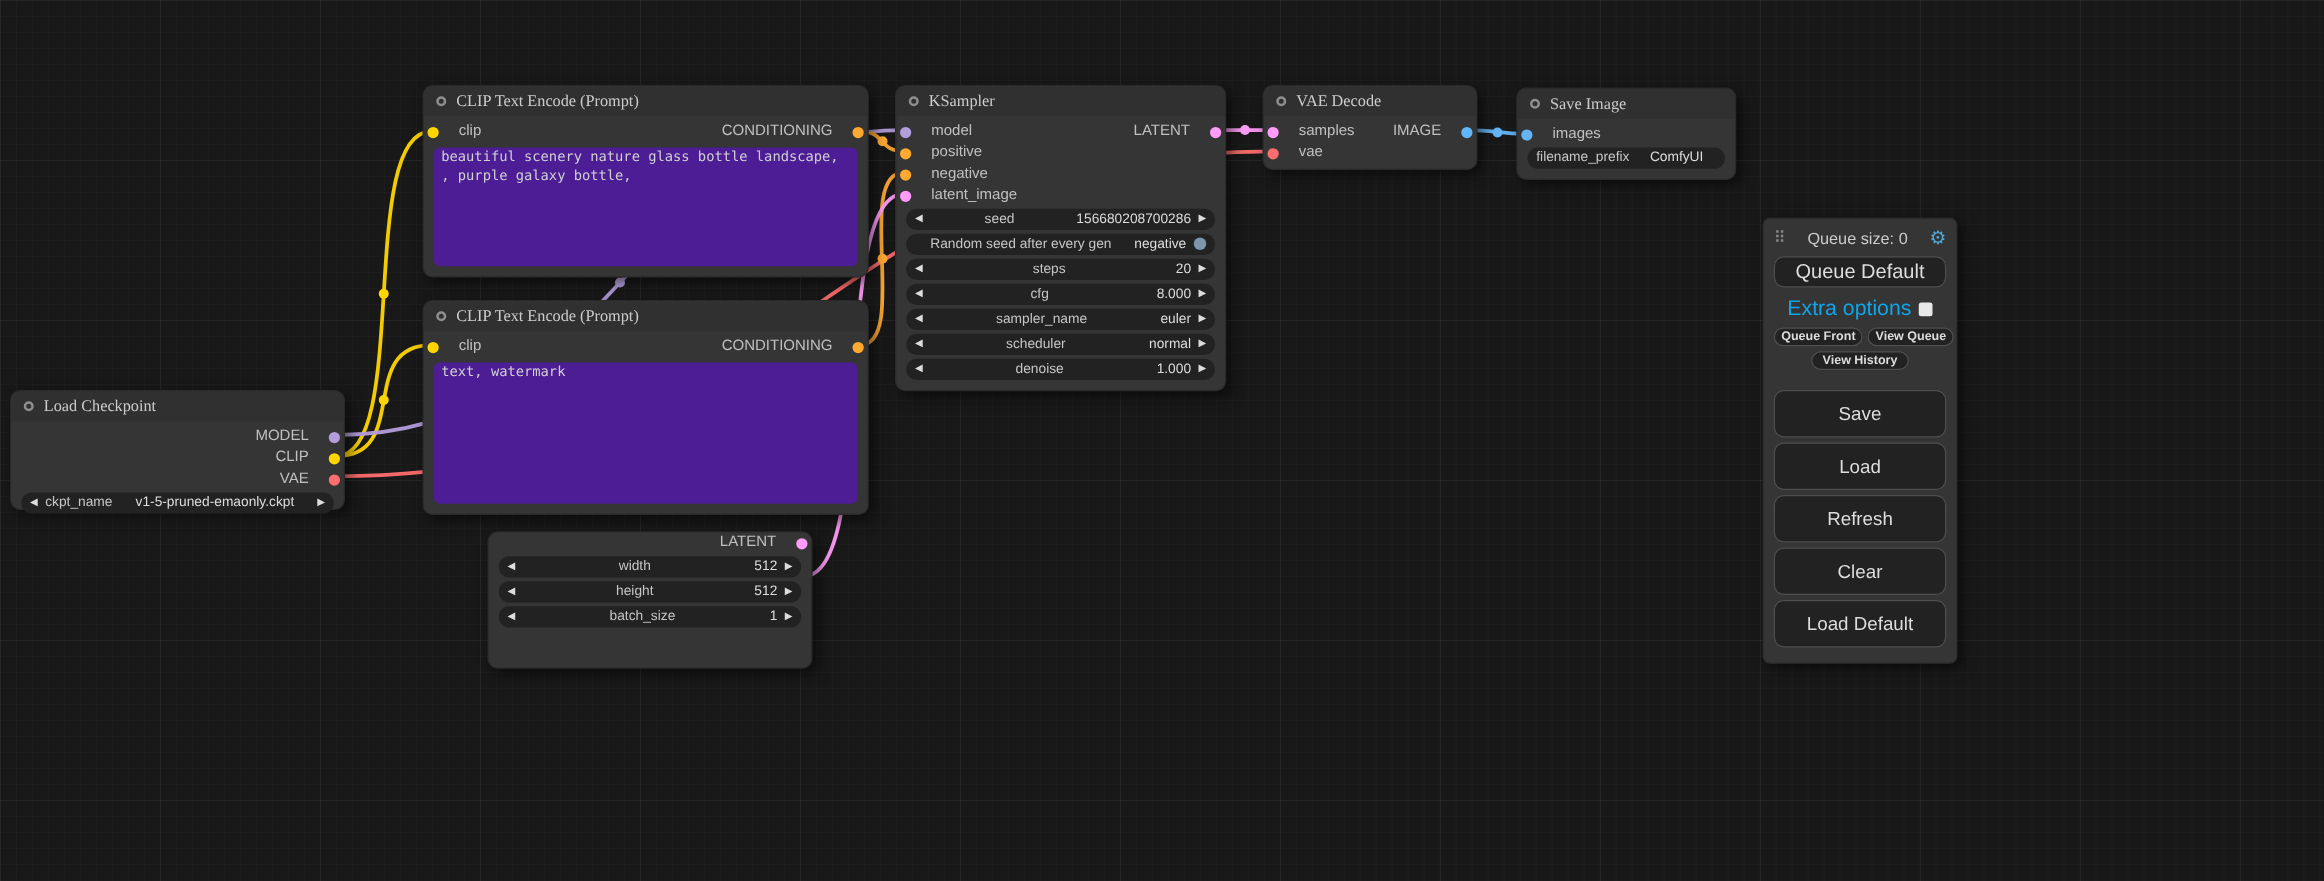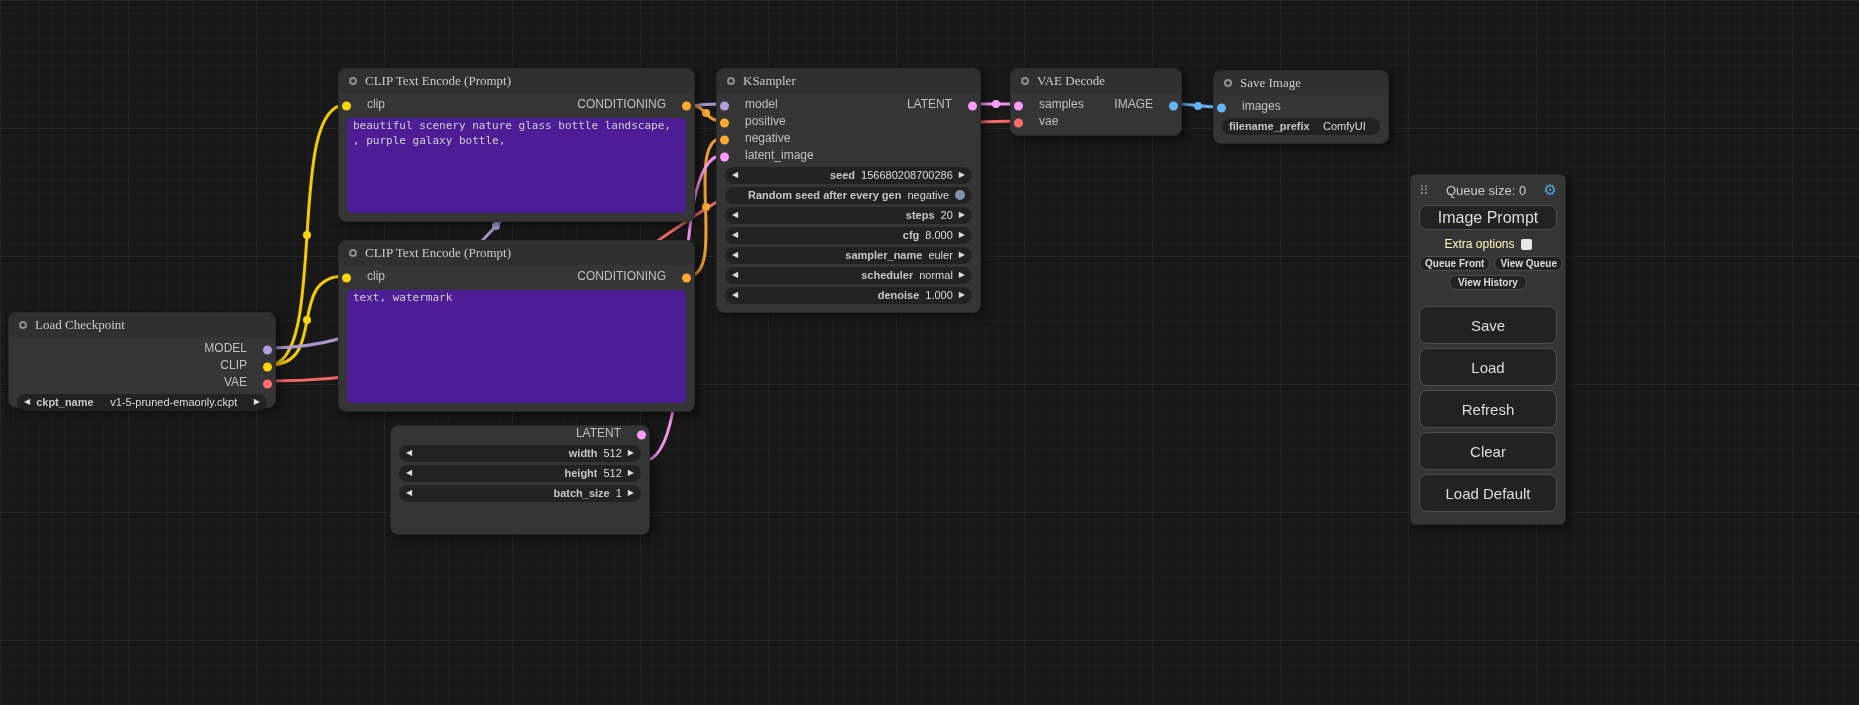--- a/index.html
+++ b/index.html
@@ -46,21 +46,21 @@
   .port.out { right:3px; }
   .io-label { white-space:nowrap; }
 
   .widget {
     flex:none; height:17px; margin:1.5px 8px;
     background:#222222; border-radius:9px;
     display:flex; align-items:center; gap:6px; padding:0 7px;
     font-size:11px; color:#c6c6c6; cursor:pointer; white-space:nowrap;
   }
   .widget .arrow { flex:none; font-size:8px; color:#dddddd; line-height:1; }
-  .widget .wlabel { flex:1; overflow:hidden; text-align:right;font-weight:bold; }
+  .widget .wlabel { flex:1; overflow:hidden; text-align:center; }
   .widget .wvalue { flex:none; color:#dddddd; text-align:right; }
   .widget.center-value .wlabel { flex:none; }
   .widget.center-value .wvalue { flex:1; text-align:center; }
   .toggle-dot { flex:none; width:10px; height:10px; border-radius:50%; }
 
   .prompt-text {
     flex:1; margin:4px 8px 8px; padding:1px 6px;
     background:#4c1d95; border-radius:5px;
     font-family:"DejaVu Sans Mono",monospace; font-size:11px; line-height:1.35;
     color:#d0d0d0; white-space:pre-wrap; overflow:hidden; cursor:text;
@@ -75,21 +75,21 @@
   .menu-header { display:flex; align-items:center; justify-content:space-between; color:#cccccc; font-size:13px; margin:0 0 6px; }
   .drag-handle { color:#8a8a8a; font-size:13px; cursor:grab; }
   .gear { font-size:15px; cursor:pointer; }
   .btn {
     background:#222222; border:1px solid #4e4e4e; border-radius:8px;
     color:#dddddd; font-family:inherit; cursor:pointer; white-space:nowrap;
   }
   .btn.big { height:25px; font-size:16px; margin:0 0 6px; width:100%; }
   .btn.med { height:38px; font-size:15px; margin:2px 0; width:100%; }
   .btn.small { height:15px; font-size:10px; border-radius:8px; padding:0 5px;font-weight:bold; }
-  .extra-row { display:flex; align-items:center; justify-content:center; gap:6px; color:#fef9c3; font-size:12px; margin:1px 0 5px; }
+  .extra-row { display:flex; align-items:center; justify-content:center; gap:6px; color:#0ea5e9; font-size:17px; margin:1px 0 5px; }
   .checkbox { width:11px; height:11px; background:#e8e8e8; border-radius:2px; cursor:pointer; }
   .small-row { display:flex; gap:4px; margin:0 0 4px; }
   .small-row .btn { flex:1; }
   .small-row.center { justify-content:center; }
   .small-row.center .btn { flex:none; width:78px; }
   .menu-gap { height:10px; flex:none; }
 </style>
 </head>
 <body>
 
@@ -290,21 +290,21 @@
       <span class="wvalue">ComfyUI</span>
     </div>
   </div>
 
   <div class="menu-panel">
     <div class="menu-header">
       <span class="drag-handle">⠿</span>
       <span class="queue-size">Queue size: 0</span>
       <span class="gear" style="color: rgb(79, 168, 216);">⚙</span>
     </div>
-    <button class="btn big">Image Prompt</button>
+    <button class="btn big">Queue Default</button>
     <div class="extra-row">
       <span>Extra options</span>
       <span class="checkbox"></span>
     </div>
     <div class="small-row">
       <button class="btn small">Queue Front</button>
       <button class="btn small">View Queue</button>
     </div>
     <div class="small-row center">
       <button class="btn small">View History</button>

